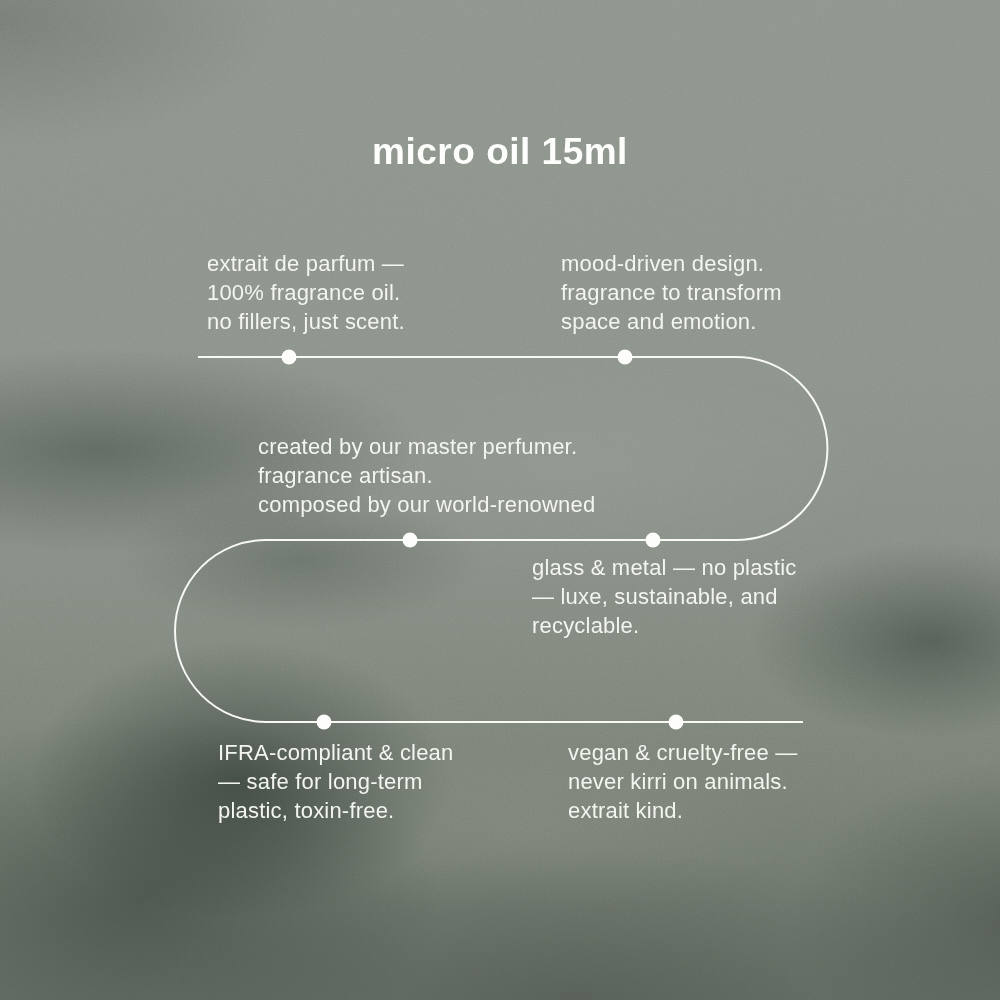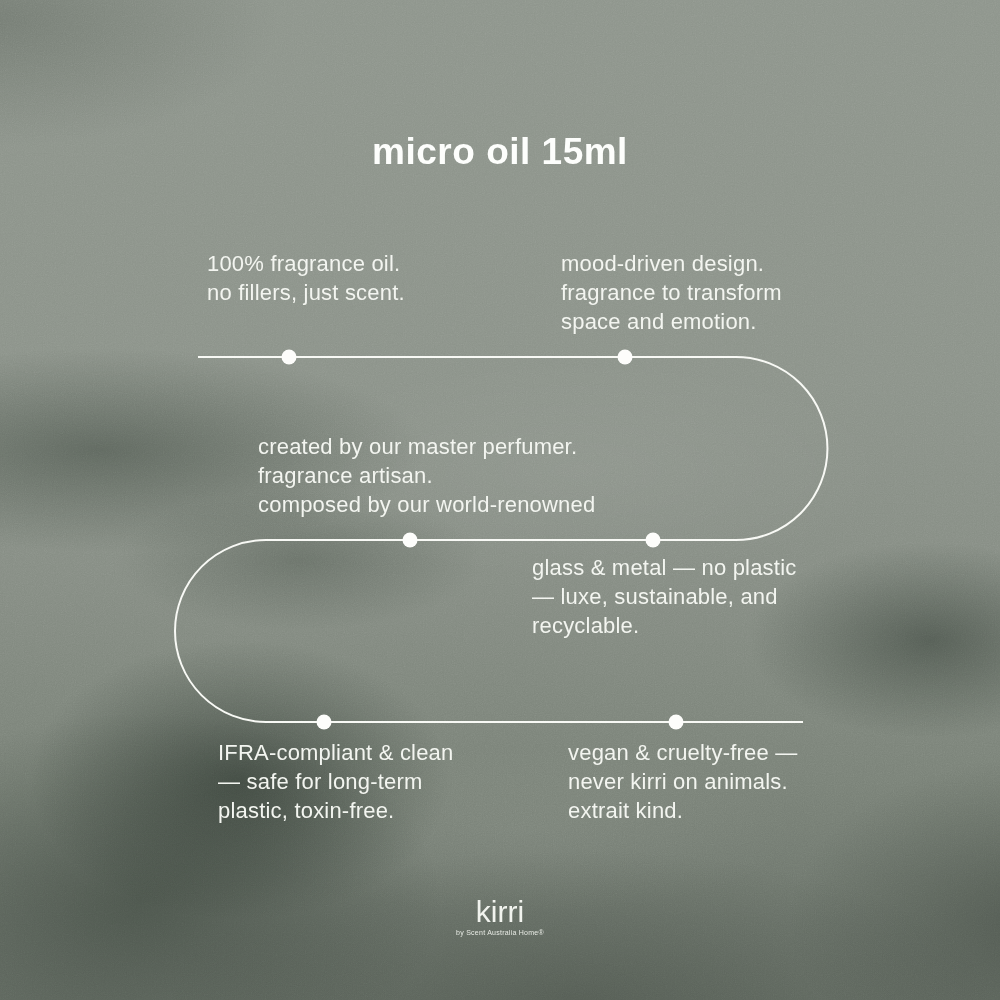--- a/index.html
+++ b/index.html
@@ -126,20 +126,21 @@
     <path d="M198,357 H736 A91.5,91.5 0 0 1 736,540 H266 A91,91 0 0 0 266,722 H803"></path>
     <circle cx="289" cy="357" r="7.5"></circle>
     <circle cx="625" cy="357" r="7.5"></circle>
     <circle cx="410" cy="540" r="7.5"></circle>
     <circle cx="653" cy="540" r="7.5"></circle>
     <circle cx="324" cy="722" r="7.5"></circle>
     <circle cx="676" cy="722" r="7.5"></circle>
   </svg>
 
   <div class="feature f1">
+    <div>extrait de parfum —</div>
     <div>100% fragrance oil.</div>
     <div>no fillers, just scent.</div>
   </div>
 
   <div class="feature f2">
     <div>mood-driven design.</div>
     <div>fragrance to transform</div>
     <div>space and emotion.</div>
   </div>
 
@@ -160,18 +161,14 @@
     <div>— safe for long-term</div>
     <div>plastic, toxin-free.</div>
   </div>
 
   <div class="feature f6">
     <div>vegan &amp; cruelty-free —</div>
     <div>never kirri on animals.</div>
     <div>extrait kind.</div>
   </div>
 
-  <div class="logo">
-    <div class="logo-wordmark">kirri</div>
-    <div class="logo-tagline">by Scent Australia Home®</div>
-  </div>
 
 </div>
 
 </body></html>

